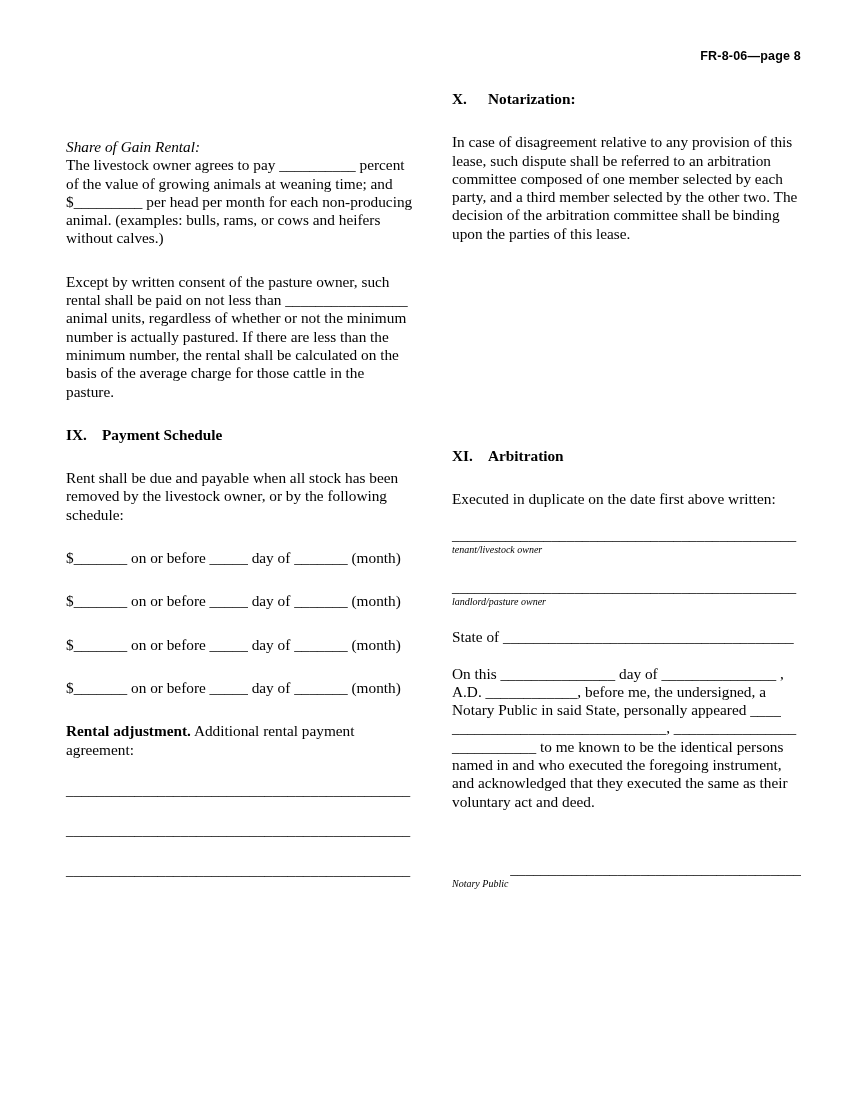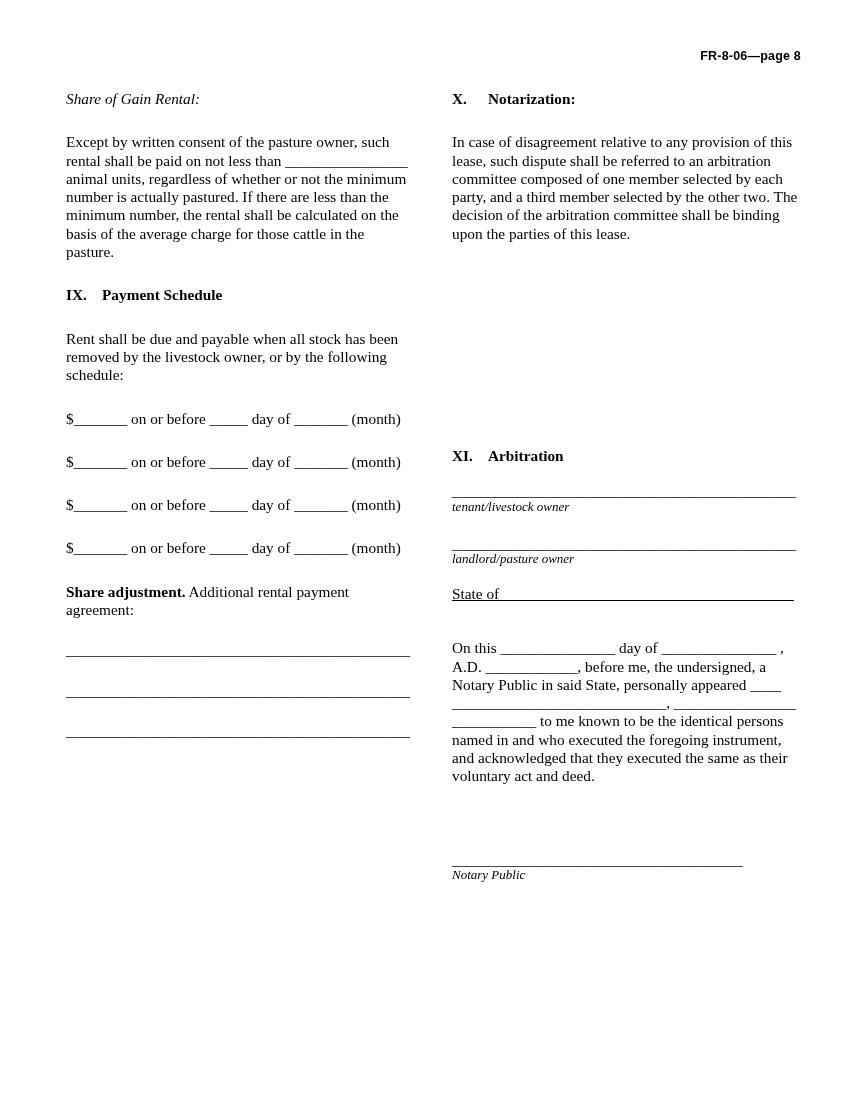--- a/index.html
+++ b/index.html
@@ -11,83 +11,89 @@
   }
   .page { position: relative; width: 850px; height: 948px; overflow: hidden; background: #ffffff; }
   .doc-header {
     position: absolute; top: 49px; right: 49px;
     font-family: "Liberation Sans", sans-serif;
     font-weight: 700; font-size: 12.5px; letter-spacing: 0.2px;
   }
   .columns { position: absolute; left: 66px; top: 90px; display: flex; gap: 37px; align-items: flex-start; }
   .col { width: 349px; font-size: 15.3px; line-height: 18.3px; }
   .para { margin: 0; white-space: pre-line; }
-  .italic-head { font-style: italic; }
+  .italic-head { font-style: italic; margin-top: 48px; }
   .heading { font-weight: 700; }
   .sec-num { display: inline-block; min-width: 36px; }
   .bold { font-weight: 700; }
-  .sig-label { font-size: 13px; line-height: 12px; font-style: italic; }
+  .sig-label { font-size: 10px; line-height: 12px; font-style: italic; }
   .mt17 { margin-top: 17px; }
   .mt18 { margin-top: 25px; }
-  .mt20 { margin-top: 20px; text-decoration: underline; }
+  .mt20 { margin-top: 20px; }
   .mt22 { margin-top: 22px; }
-  .mt36 { margin-top: 36px; }
-  .mt58 { margin-top: 65px; }
+  .mt36 { margin-top: 18px; }
+  .mt58 { margin-top: 49px; text-align: right; }
   .mt204 { margin-top: 204px; }
 </style>
 </head>
 <body>
 
 <div class="page">
 
   <div class="doc-header">FR-8-06—page 8</div>
 
   <div class="columns">
 
     <div class="col">
       <div class="para italic-head">Share of Gain Rental:</div>
+      <p class="para">The livestock owner agrees to pay __________ percent
+of the value of growing animals at weaning time; and
+$_________ per head per month for each non-producing
+animal. (examples: bulls, rams, or cows and heifers
+without calves.)</p>
       <p class="para mt18">Except by written consent of the pasture owner, such
 rental shall be paid on not less than ________________
 animal units, regardless of whether or not the minimum
 number is actually pastured. If there are less than the
 minimum number, the rental shall be calculated on the
 basis of the average charge for those cattle in the pasture.</p>
 
       <div class="heading mt18">
         <span class="sec-num">IX.</span><span>Payment Schedule</span>
       </div>
       <p class="para mt18">Rent shall be due and payable when all stock has been
 removed by the livestock owner, or by the following
 schedule:</p>
       <p class="para mt18">$_______ on or before _____ day of _______ (month)</p>
       <p class="para mt18">$_______ on or before _____ day of _______ (month)</p>
       <p class="para mt18">$_______ on or before _____ day of _______ (month)</p>
       <p class="para mt18">$_______ on or before _____ day of _______ (month)</p>
 
-      <p class="para mt18"><span class="bold">Share adjustment.</span><span> Additional rental payment
+      <p class="para mt18"><span class="bold">Rental adjustment.</span><span> Additional rental payment
 agreement:</span></p>
       <div class="para mt22">_____________________________________________</div>
       <div class="para mt22">_____________________________________________</div>
       <div class="para mt22">_____________________________________________</div>
     </div>
 
     <div class="col">
       <div class="heading">
         <span class="sec-num">X.</span><span>Notarization:</span>
       </div>
       <p class="para mt18">In case of disagreement relative to any provision of this
 lease, such dispute shall be referred to an arbitration
 committee composed of one member selected by each
 party, and a third member selected by the other two. The
 decision of the arbitration committee shall be binding
 upon the parties of this lease.</p>
 
       <div class="heading mt204">
         <span class="sec-num">XI.</span><span>Arbitration</span>
       </div>
+      <p class="para mt18">Executed in duplicate on the date first above written:</p>
 
       <div class="para mt17">_____________________________________________</div>
       <div class="sig-label">tenant/livestock owner</div>
 
       <div class="para mt22">_____________________________________________</div>
       <div class="sig-label">landlord/pasture owner</div>
 
       <p class="para mt20">State of ______________________________________</p>
 
       <p class="para mt36">On this _______________ day of _______________ ,

